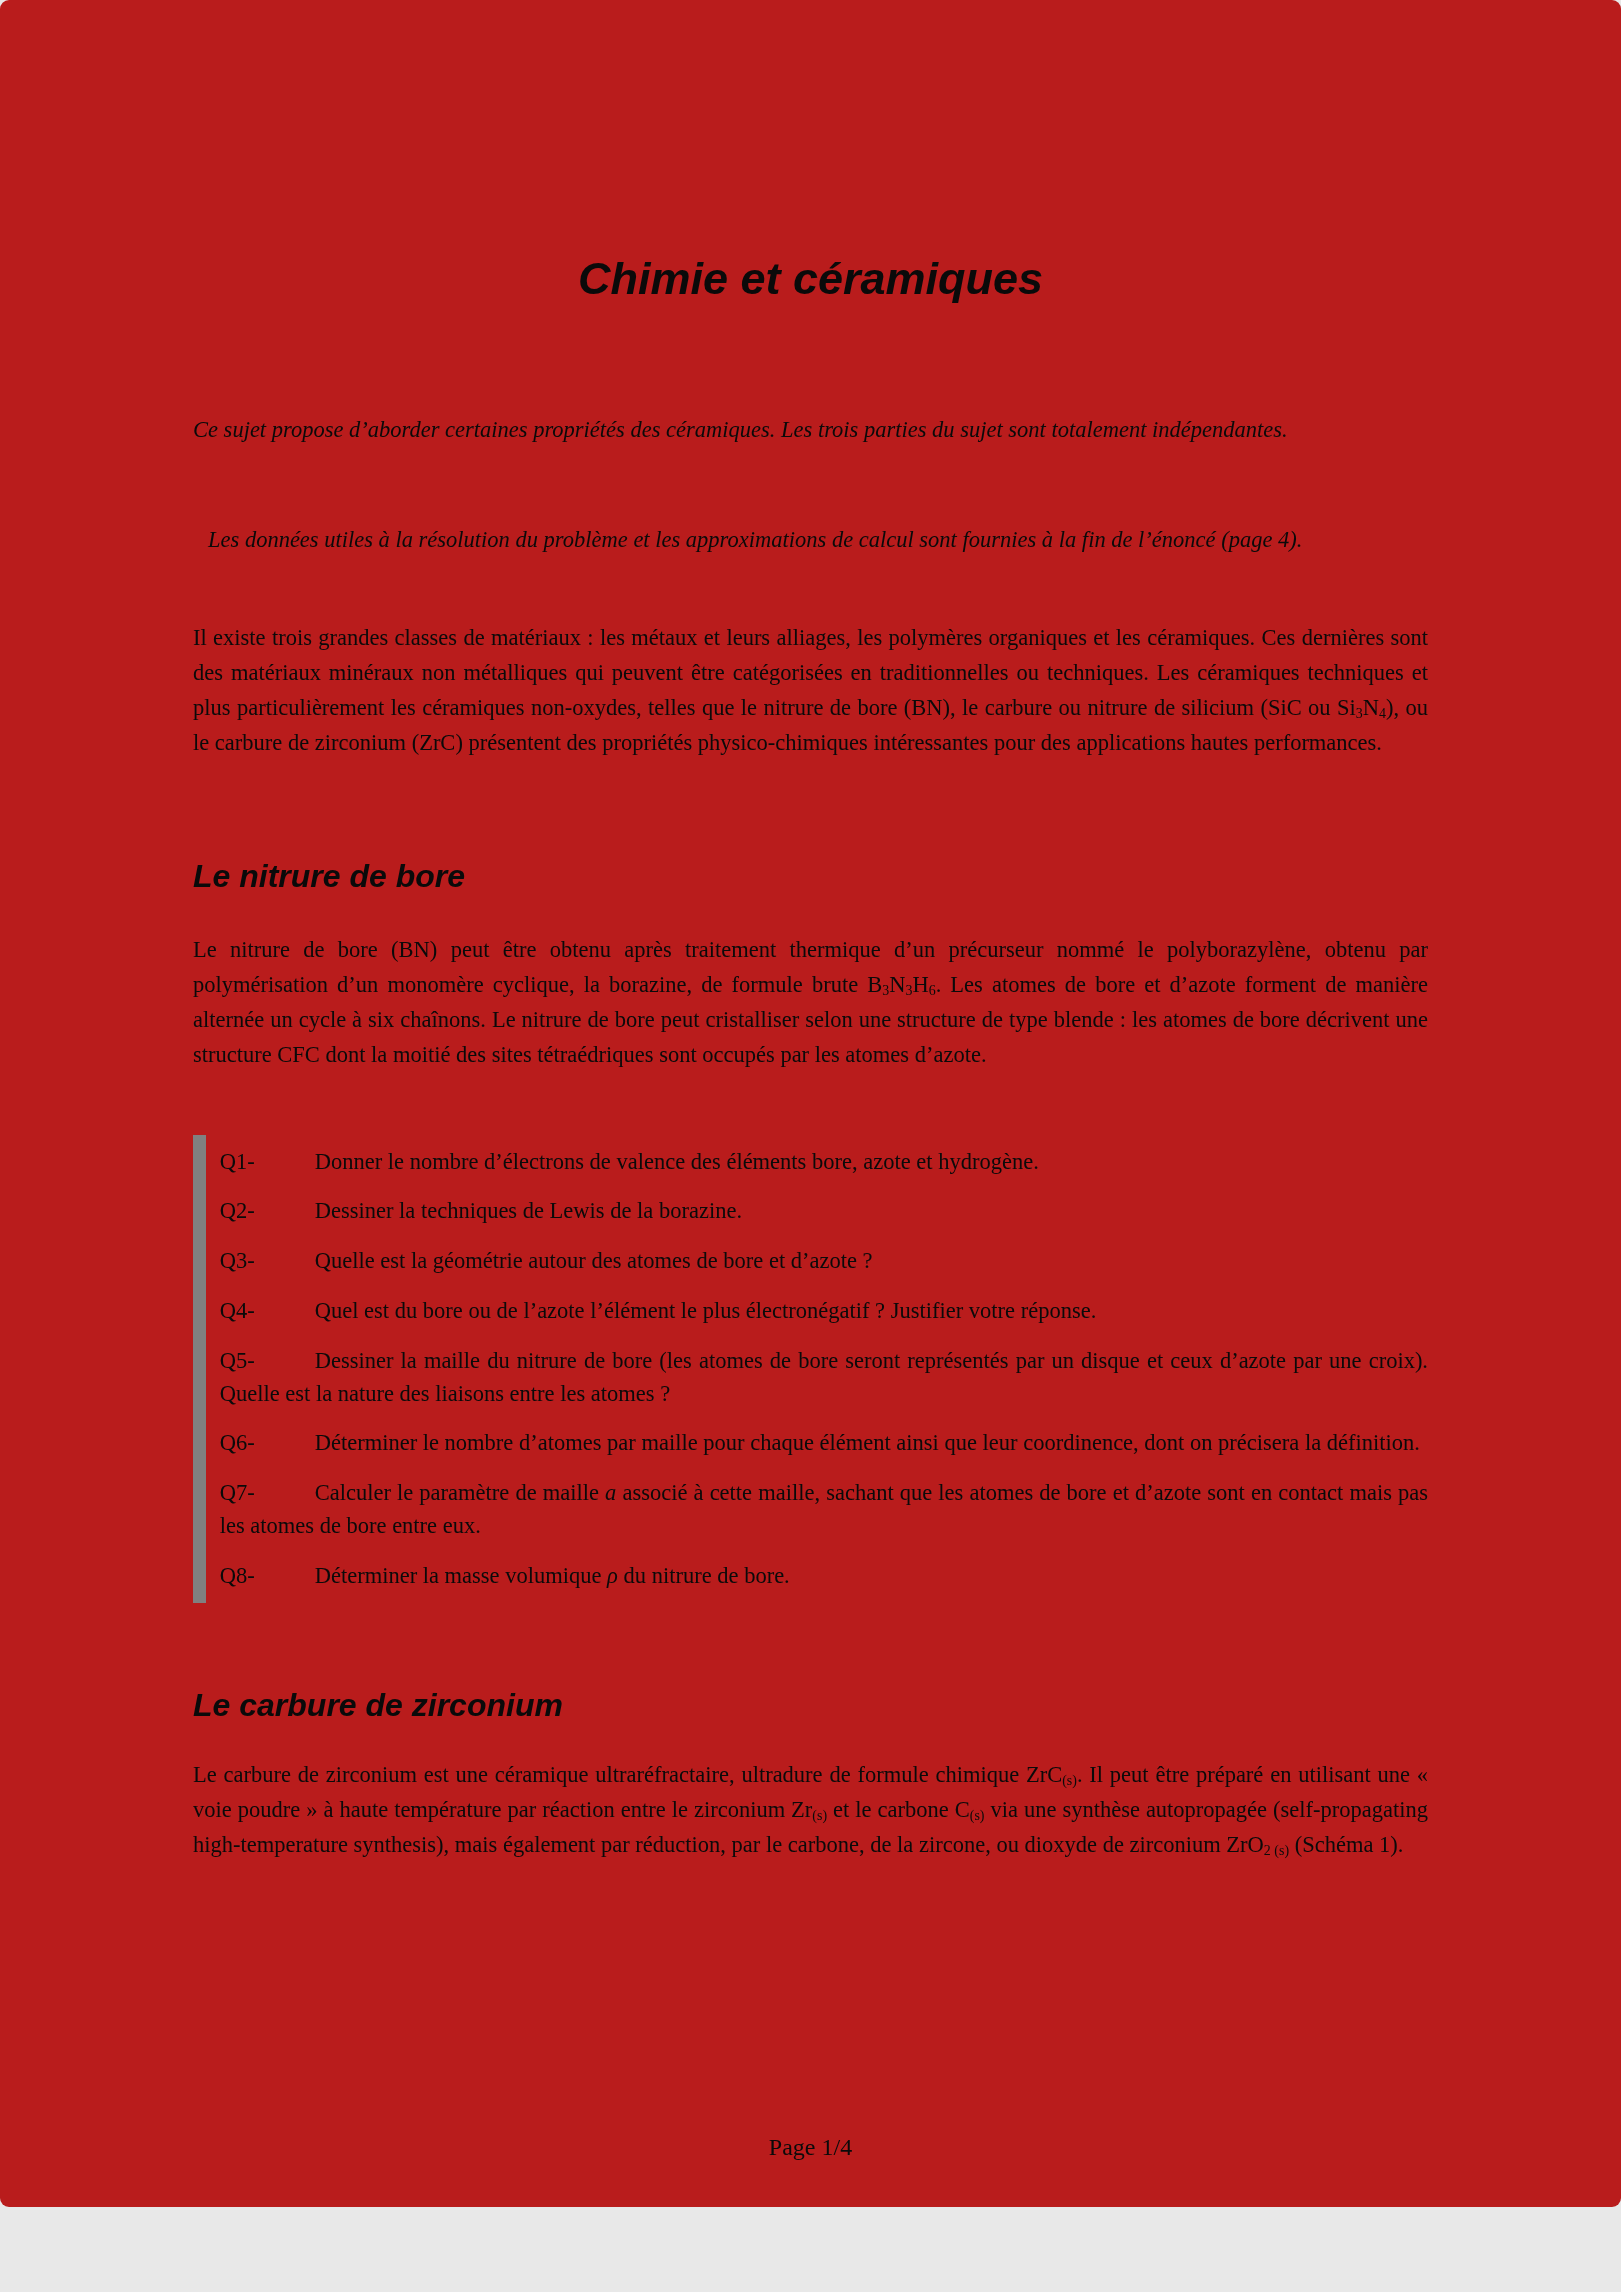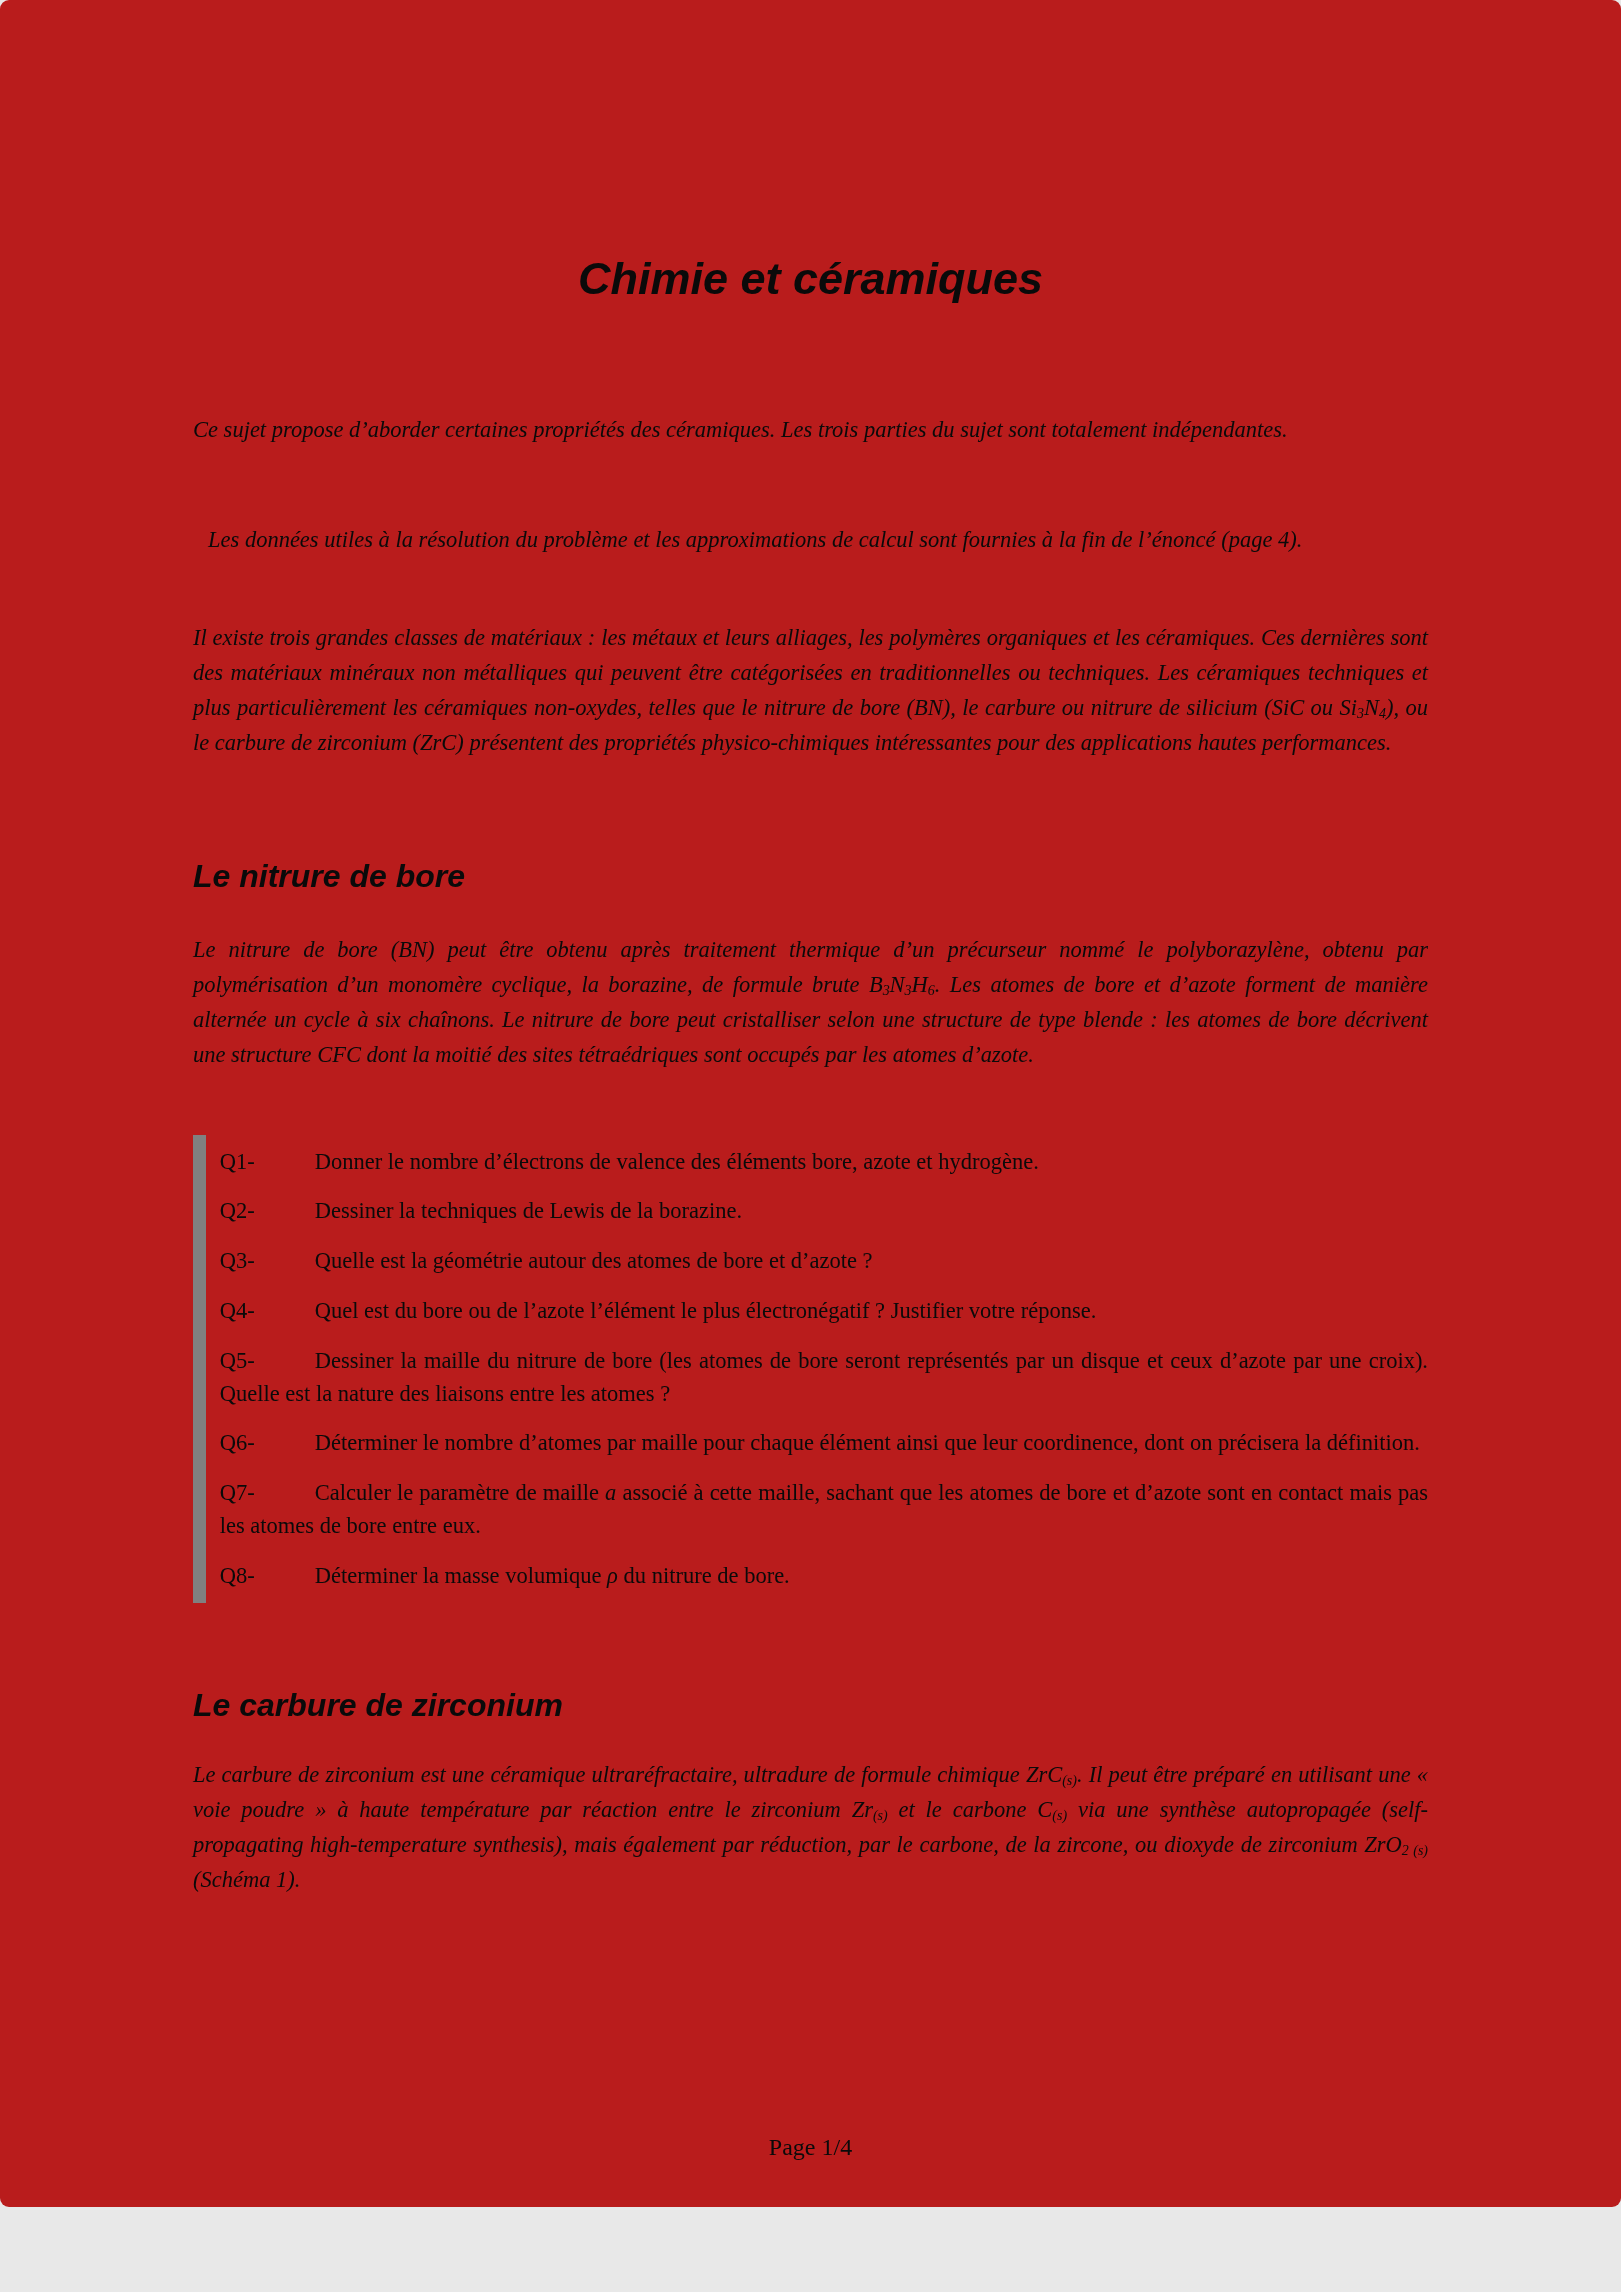--- a/index.html
+++ b/index.html
@@ -21,21 +21,20 @@
     font-weight:bold; font-style:italic;
     font-size:45px; line-height:55px;
     text-align:center;
     margin:0;
   }
 
   .para {
     margin:0;
     font-size:22.5px; line-height:35px;
     text-align:justify;
-    font-style:italic;
   }
   .para.italic { font-style:italic; line-height:34px; }
 
   .section-heading {
     font-family:"Liberation Sans", sans-serif;
     font-weight:bold; font-style:italic;
     font-size:32px; line-height:39px;
     margin:0;
   }
 

